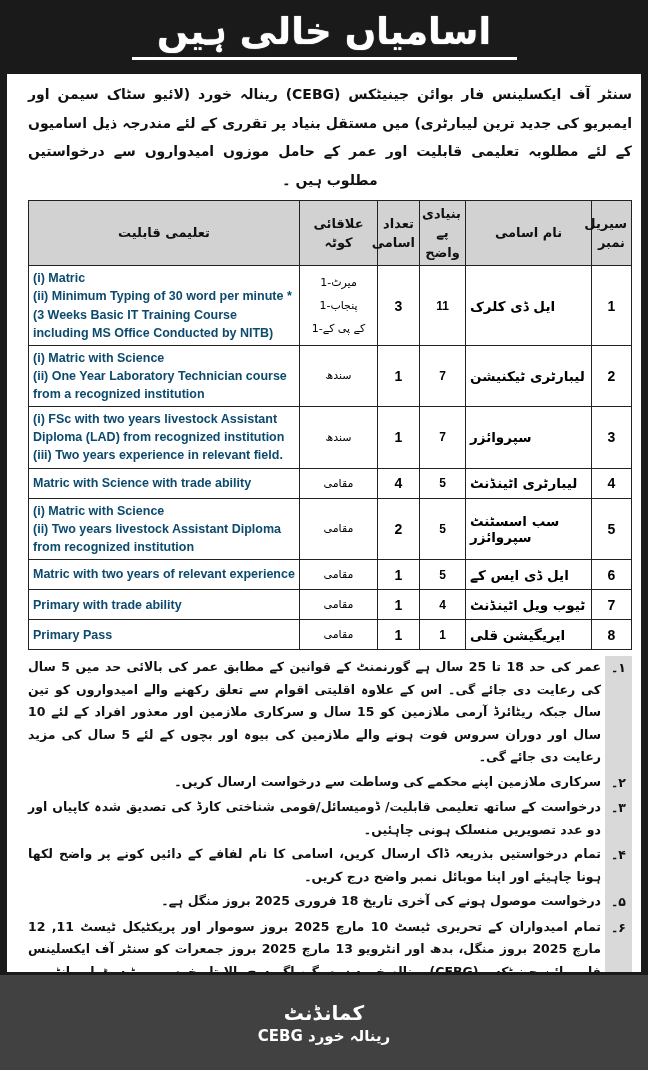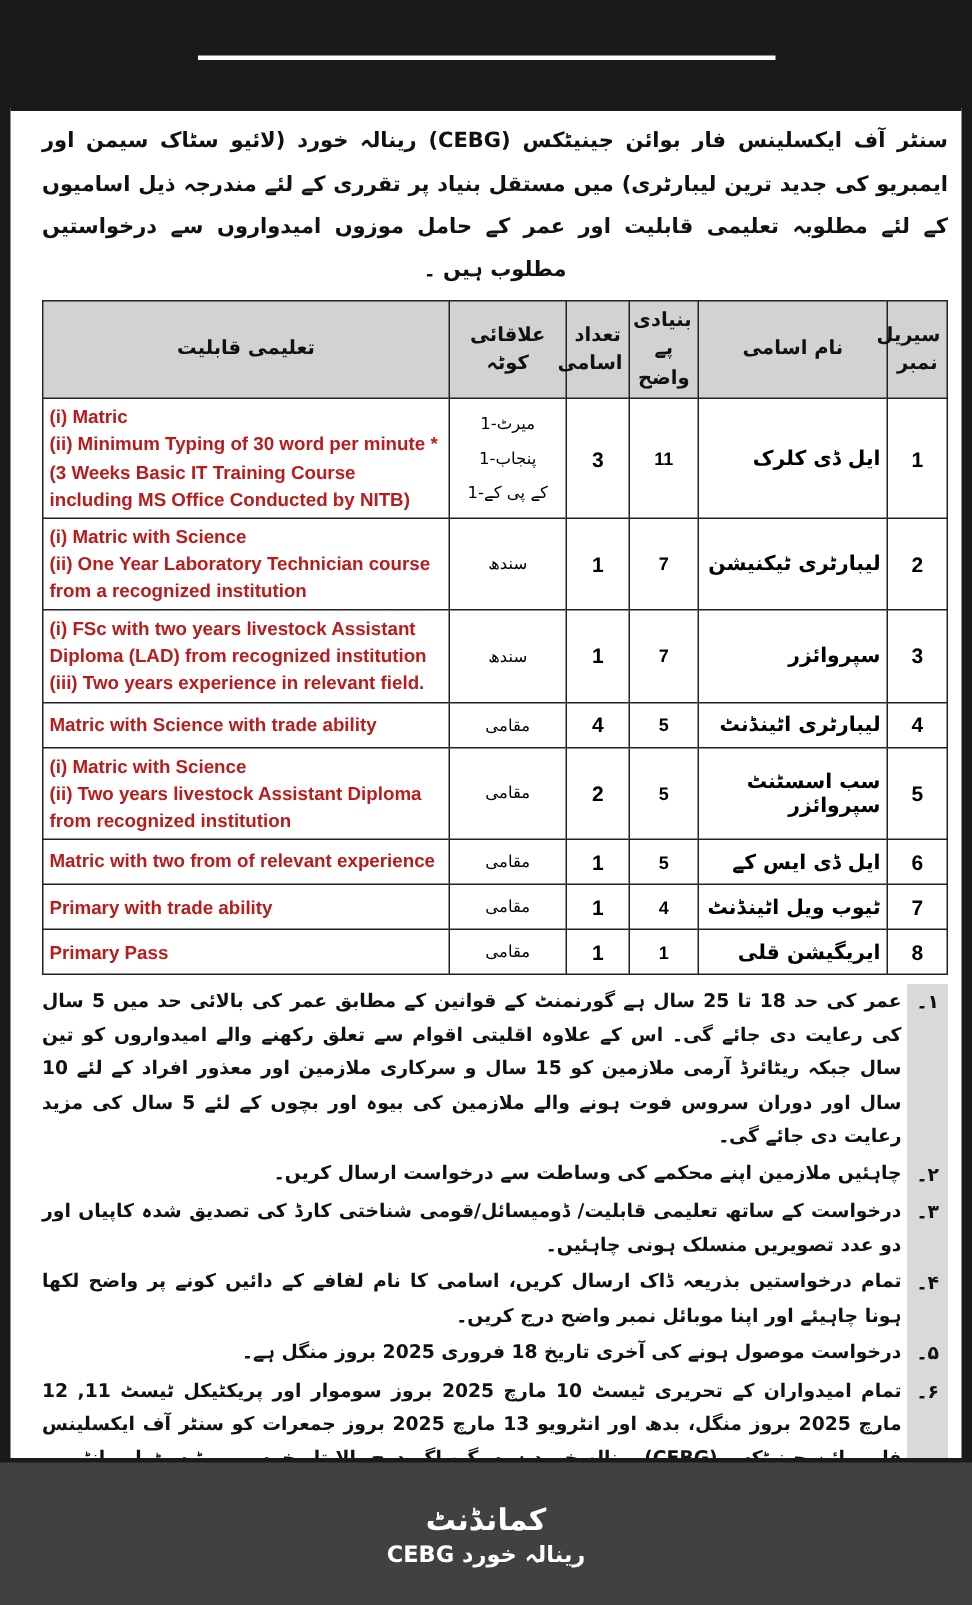--- a/index.html
+++ b/index.html
@@ -16,25 +16,25 @@
   
   .content { flex: 1 1 auto; background: #ffffff; margin: 0 7px; padding: 6px 9px 2px 21px; overflow: hidden; border-top: 2px solid #1a1a1a; }
 
   .intro { direction: rtl; text-align: justify; text-align-last: center; font-size: 14px; font-weight: bold; line-height: 2.05; color: #111; margin-bottom: 5px; }
 
   
   table.jobs { width: 100%; border-collapse: collapse; direction: rtl; table-layout: fixed; }
   table.jobs th, table.jobs td { border: 1.5px solid #222; vertical-align: middle; padding: 3px 4px; }
   table.jobs th { background: #d2d2d2; font-size: 13px; font-weight: bold; color: #111; text-align: center; white-space: pre-line; line-height: 1.5; }
   td.c-serial { width: 40px; text-align: center; font-size: 14px; font-weight: bold; font-family: "Liberation Sans", sans-serif; }
-  td.c-post  { width: 126px; text-align: right; font-size: 13.5px; font-weight: bold; direction: rtl; }
+  td.c-post  { width: 126px; text-align: left; font-size: 13.5px; font-weight: bold; direction: rtl; }
   td.c-scale { width: 46px; text-align: center; font-size: 12px; font-weight: bold; font-family: "Liberation Sans", sans-serif; }
   td.c-count { width: 42px; text-align: center; font-size: 14px; font-weight: bold; font-family: "Liberation Sans", sans-serif; }
   td.c-quota { width: 78px; text-align: center; font-size: 11px; font-weight: normal; direction: rtl; white-space: pre-line; line-height: 2.1; }
-  td.c-qual  { direction: ltr; text-align: left; vertical-align: top; font-family: "Liberation Sans", sans-serif; font-size: 12.5px; font-weight: bold; color: #b91c1c; white-space: pre-line; line-height: 1.45; }
+  td.c-qual  { direction: ltr; text-align: left; vertical-align: top; font-family: "Liberation Sans", sans-serif; font-size: 12.5px; font-weight: bold; color: #0c4a6e; white-space: pre-line; line-height: 1.45; }
   th.h-serial { width: 40px; } th.h-post { width: 126px; } th.h-scale { width: 46px; } th.h-count { width: 42px; } th.h-quota { width: 78px; }
 
   
   .notes { margin-top: 6px; direction: rtl;
            background: linear-gradient(to left, #d9d9d9 0 27px, #ffffff 27px); }
   .note { display: flex; direction: rtl; align-items: flex-start; margin-bottom: 2px; }
   .note-num { flex: 0 0 27px; text-align: center; font-size: 12.5px; font-weight: bold; color: #111; line-height: 1.8; padding-top: 1px; }
   .note-text { flex: 1 1 auto; direction: rtl; text-align: justify; font-size: 12.5px; font-weight: bold; color: #111; line-height: 1.8; padding-right: 4px; }
 
   
@@ -42,20 +42,21 @@
   .footer-line1 { color: #fff; font-size: 20px; font-weight: bold; direction: rtl; letter-spacing: 1px; }
   .footer-line2 { color: #fff; font-size: 15px; font-weight: bold; direction: ltr; }
   .footer-line3 { color: #fff; font-size: 15px; font-weight: bold; direction: rtl; }
 </style>
 </head>
 <body>
 
 <div class="frame">
 
   <div class="header">
+    <div class="ad-title">اسامیاں خالی ہیں</div>
     <div class="title-underline"></div>
   </div>
 
   <div class="content">
 
     <div class="intro">سنٹر آف ایکسلینس فار بوائن جینیٹکس (CEBG) رینالہ خورد (لائیو سٹاک سیمن اور ایمبریو کی جدید ترین لیبارٹری) میں مستقل بنیاد پر تقرری کے لئے مندرجہ ذیل اسامیوں کے لئے مطلوبہ تعلیمی قابلیت اور عمر کے حامل موزوں امیدواروں سے درخواستیں مطلوب ہیں ۔</div>
 
     <table class="jobs">
       <thead>
         <tr>
@@ -116,21 +117,21 @@
           <td class="c-quota">مقامی</td>
           <td class="c-qual">(i) Matric with Science
 (ii) Two years livestock Assistant Diploma from recognized institution</td>
         </tr>
         <tr>
           <td class="c-serial">6</td>
           <td class="c-post">ایل ڈی ایس کے</td>
           <td class="c-scale">5</td>
           <td class="c-count">1</td>
           <td class="c-quota">مقامی</td>
-          <td class="c-qual">Matric with two from of relevant experience</td>
+          <td class="c-qual">Matric with two years of relevant experience</td>
         </tr>
         <tr>
           <td class="c-serial">7</td>
           <td class="c-post">ٹیوب ویل اٹینڈنٹ</td>
           <td class="c-scale">4</td>
           <td class="c-count">1</td>
           <td class="c-quota">مقامی</td>
           <td class="c-qual">Primary with trade ability</td>
         </tr>
         <tr>
@@ -144,21 +145,21 @@
       </tbody>
     </table>
 
     <div class="notes">
       <div class="note">
         <span class="note-num">۱۔</span>
         <span class="note-text">عمر کی حد 18 تا 25 سال ہے گورنمنٹ کے قوانین کے مطابق عمر کی بالائی حد میں 5 سال کی رعایت دی جائے گی۔ اس کے علاوہ اقلیتی اقوام سے تعلق رکھنے والے امیدواروں کو تین سال جبکہ ریٹائرڈ آرمی ملازمین کو 15 سال و سرکاری ملازمین اور معذور افراد کے لئے 10 سال اور دوران سروس فوت ہونے والے ملازمین کی بیوہ اور بچوں کے لئے 5 سال کی مزید رعایت دی جائے گی۔</span>
       </div>
       <div class="note">
         <span class="note-num">۲۔</span>
-        <span class="note-text">چاہئیں ملازمین اپنے محکمے کی وساطت سے درخواست ارسال کریں۔</span>
+        <span class="note-text">سرکاری ملازمین اپنے محکمے کی وساطت سے درخواست ارسال کریں۔</span>
       </div>
       <div class="note">
         <span class="note-num">۳۔</span>
         <span class="note-text">درخواست کے ساتھ تعلیمی قابلیت/ ڈومیسائل/قومی شناختی کارڈ کی تصدیق شدہ کاپیاں اور دو عدد تصویریں منسلک ہونی چاہئیں۔</span>
       </div>
       <div class="note">
         <span class="note-num">۴۔</span>
         <span class="note-text">تمام درخواستیں بذریعہ ڈاک ارسال کریں، اسامی کا نام لفافے کے دائیں کونے پر واضح لکھا ہونا چاہیئے اور اپنا موبائل نمبر واضح درج کریں۔</span>
       </div>
       <div class="note">

